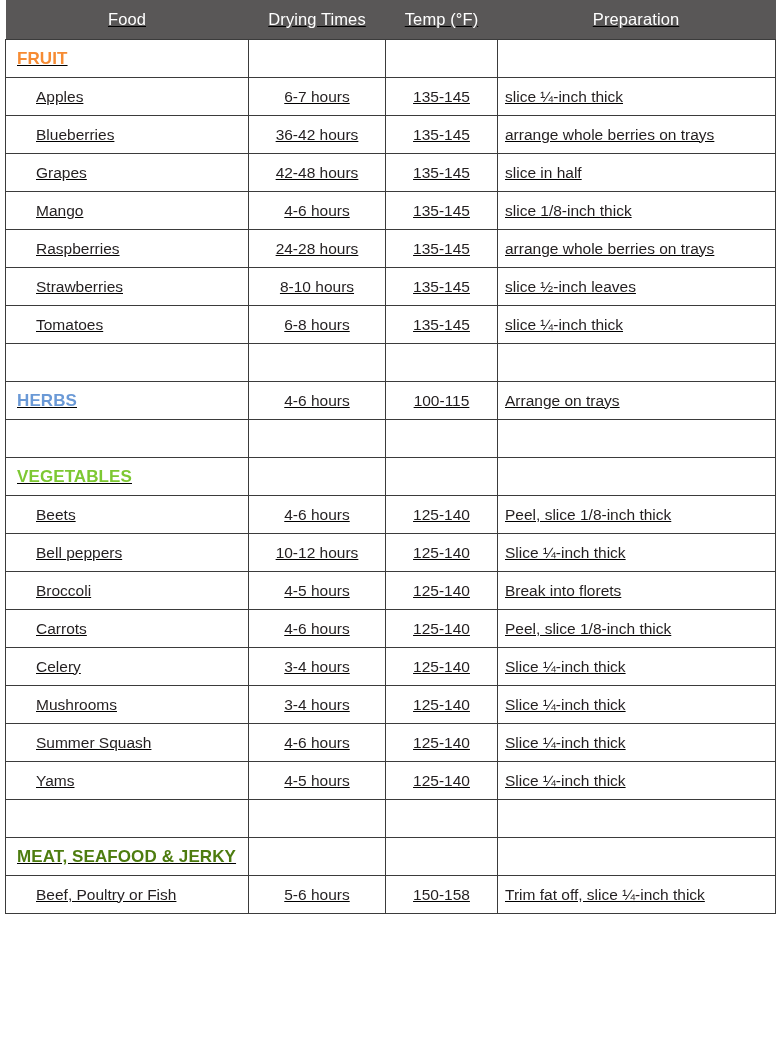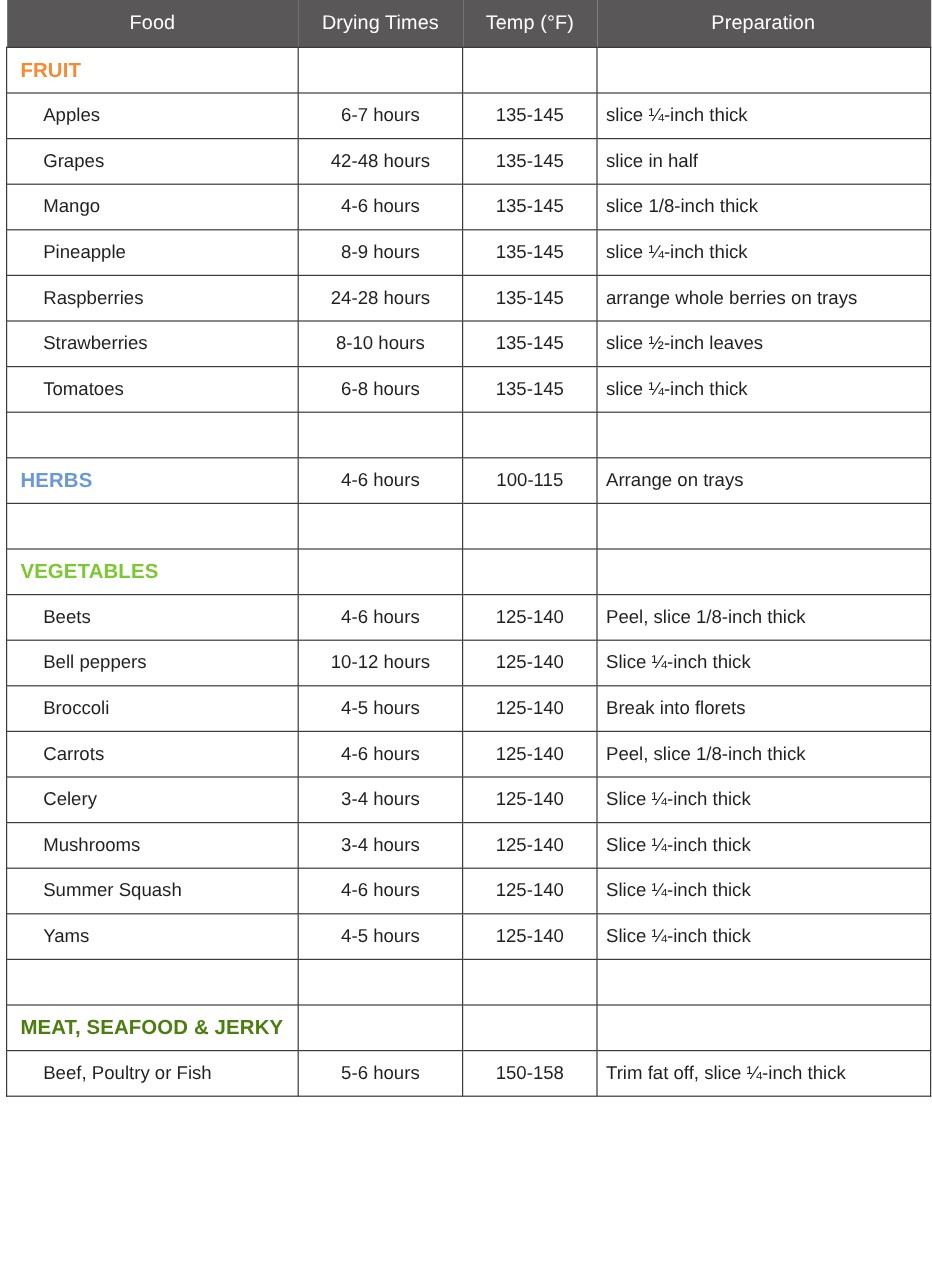--- a/index.html
+++ b/index.html
@@ -11,20 +11,21 @@
     width: 777px;
     height: 1061px;
     font-family: "Liberation Sans", sans-serif;
     overflow: hidden;
   }
   #root {
     width: 777px;
     height: 947px;
     position: relative;
     background: #ffffff;
+    text-decoration: underline;
   }
   table.dry-table {
     border-collapse: collapse;
     width: 770px;
     margin-left: 5px;
     table-layout: fixed;
   }
   table.dry-table col.c-food    { width: 243px; }
   table.dry-table col.c-time    { width: 137px; }
   table.dry-table col.c-temp    { width: 112px; }
@@ -107,36 +108,36 @@
           <td class="cell-temp"></td>
           <td class="cell-prep"></td>
         </tr>
         <tr class="item">
           <td class="cell-food">Apples</td>
           <td class="cell-time">6-7 hours</td>
           <td class="cell-temp">135-145</td>
           <td class="cell-prep">slice ¼-inch thick</td>
         </tr>
         <tr class="item">
+          <td class="cell-food">Blueberries</td>
+          <td class="cell-time">36-42 hours</td>
+          <td class="cell-temp">135-145</td>
+          <td class="cell-prep">arrange whole berries on trays</td>
+        </tr>
+        <tr class="item">
           <td class="cell-food">Grapes</td>
           <td class="cell-time">42-48 hours</td>
           <td class="cell-temp">135-145</td>
           <td class="cell-prep">slice in half</td>
         </tr>
         <tr class="item">
           <td class="cell-food">Mango</td>
           <td class="cell-time">4-6 hours</td>
           <td class="cell-temp">135-145</td>
           <td class="cell-prep">slice 1/8-inch thick</td>
-        </tr>
-        <tr class="item">
-          <td class="cell-food">Pineapple</td>
-          <td class="cell-time">8-9 hours</td>
-          <td class="cell-temp">135-145</td>
-          <td class="cell-prep">slice ¼-inch thick</td>
         </tr>
         <tr class="item">
           <td class="cell-food">Raspberries</td>
           <td class="cell-time">24-28 hours</td>
           <td class="cell-temp">135-145</td>
           <td class="cell-prep">arrange whole berries on trays</td>
         </tr>
         <tr class="item">
           <td class="cell-food">Strawberries</td>
           <td class="cell-time">8-10 hours</td>

